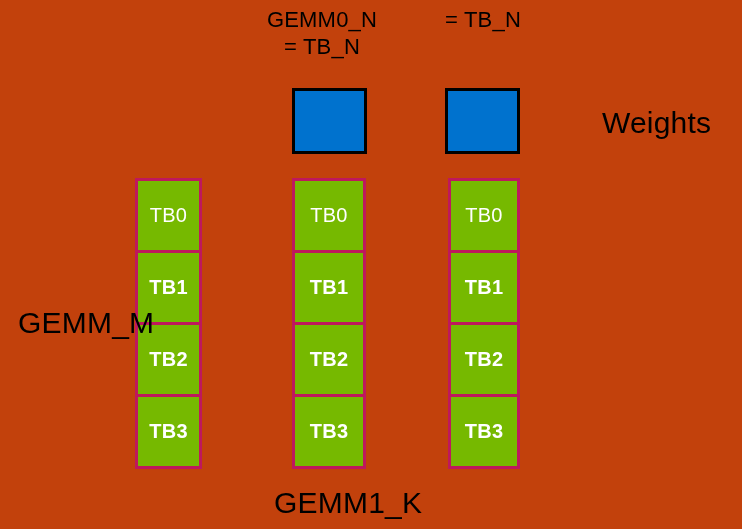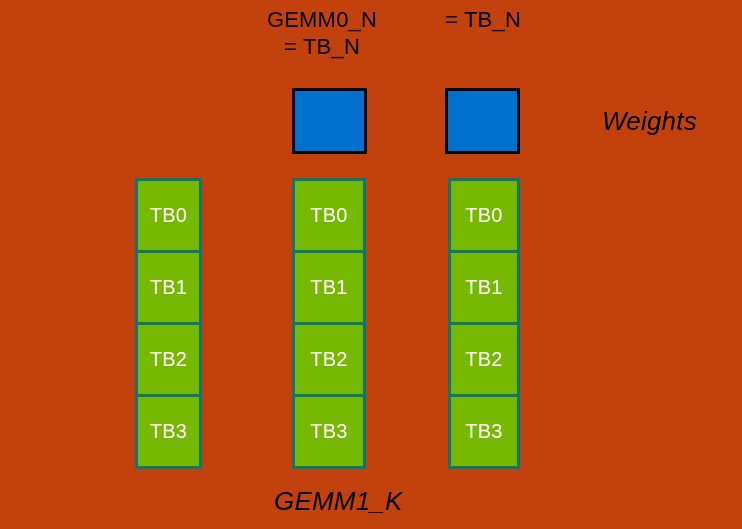--- a/index.html
+++ b/index.html
@@ -10,25 +10,24 @@
   }
   .canvas {
     position: relative;
     width: 742px;
     height: 529px;
     background: #c2410c;
     overflow: hidden;
   }
   .lbl {
     position: absolute;
-    font-size: 26px;
+    font-size: 30px;
     color: #000000;
     white-space: nowrap;
     letter-spacing: 0.2px;
-    font-style: italic;
   }
   .top-lbl {
     position: absolute;
     top: 6px;
     width: 164px;
     text-align: center;
     font-size: 22px;
     line-height: 27px;
     letter-spacing: 0.2px;
   }
@@ -40,29 +39,29 @@
     background: #0072CE;
     border: 3px solid #000000;
   }
   .col {
     position: absolute;
     top: 178px;
   }
   .blk {
     height: 75px;
     background: #76B900;
-    border: 3px solid #0f766e;
+    border: 3px solid #be185d;
     display: flex;
     align-items: center;
     justify-content: center;
     color: #ffffff;
     font-size: 20px;
     letter-spacing: 0.3px;
   }
-  .blk + .blk { margin-top: -3px; }
+  .blk + .blk { margin-top: -3px; font-weight: bold; }
 
   #top-label-0 { left: 240px; }
   #top-label-1 { left: 401px; }
   #weights-square-0 { left: 292px; }
   #weights-square-1 { left: 445px; }
   #column-0 { left: 135px; width: 67px; }
   #column-1 { left: 292px; width: 74px; }
   #column-2 { left: 448px; width: 72px; }
   #gemm-m-label      { left: 18px;  top: 306px; }
   #weights-label     { left: 602px; top: 106px; }
@@ -98,17 +97,18 @@
     <div class="blk">TB2</div>
     <div class="blk">TB3</div>
   </div>
   <div class="col" id="column-2">
     <div class="blk">TB0</div>
     <div class="blk">TB1</div>
     <div class="blk">TB2</div>
     <div class="blk">TB3</div>
   </div>
 
+  <div class="lbl" id="gemm-m-label">GEMM_M</div>
   <div class="lbl" id="weights-label">Weights</div>
 
   <div class="lbl" id="gemm1-k-label">GEMM1_K</div>
 
 </div>
 
 </body></html>

